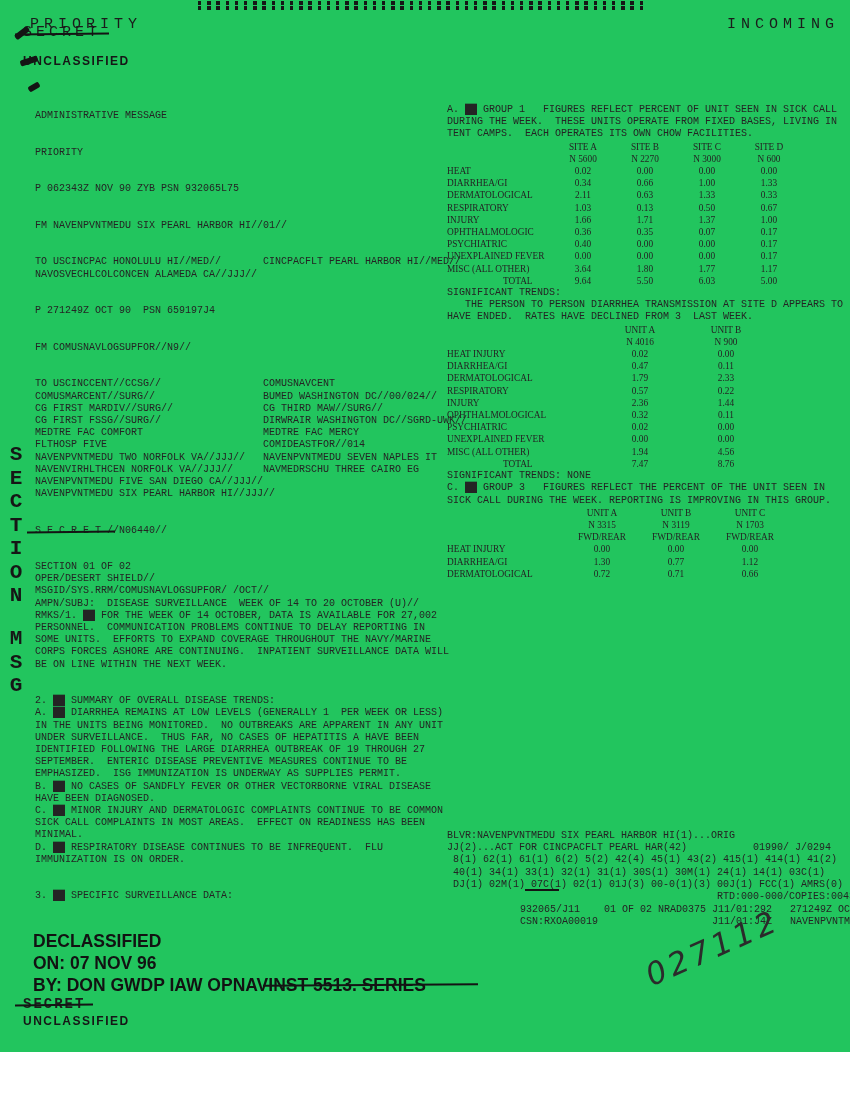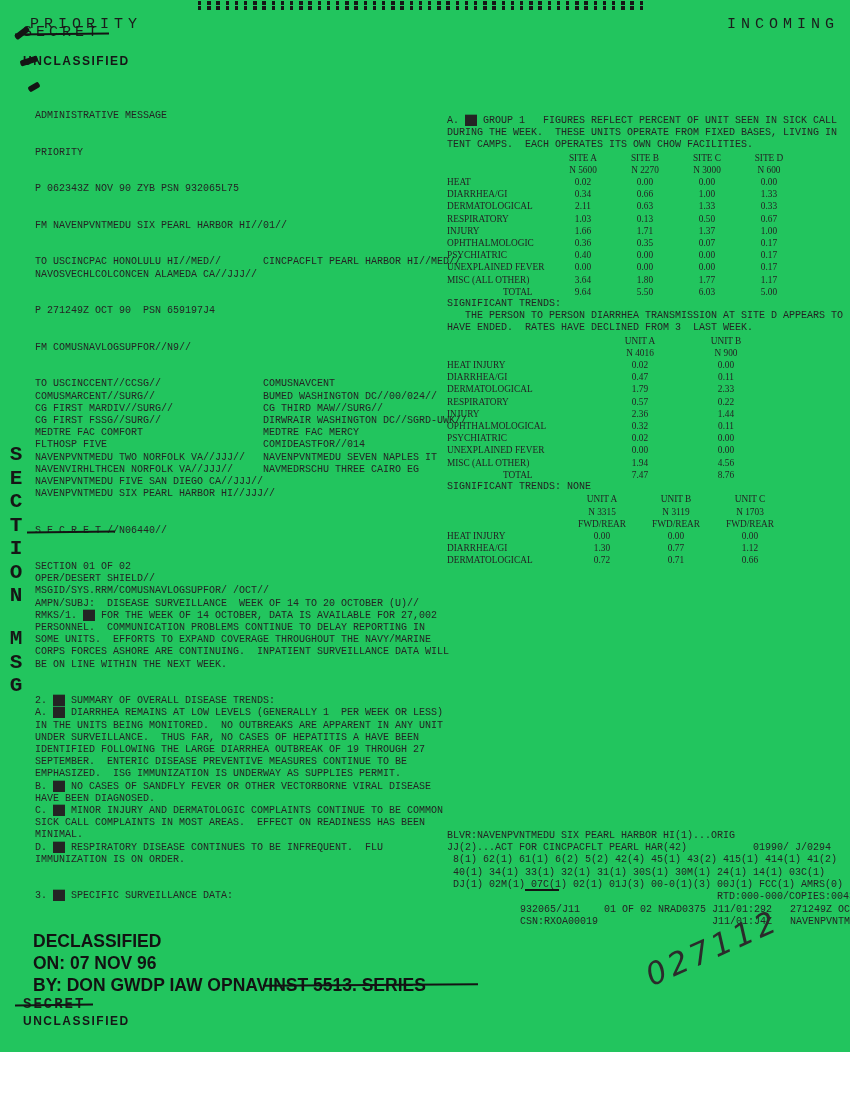--- a/index.html
+++ b/index.html
@@ -115,21 +115,21 @@
 HAVE BEEN DIAGNOSED.
 C. ██ MINOR INJURY AND DERMATOLOGIC COMPLAINTS CONTINUE TO BE COMMON
 SICK CALL COMPLAINTS IN MOST AREAS.  EFFECT ON READINESS HAS BEEN
 MINIMAL.
 D. ██ RESPIRATORY DISEASE CONTINUES TO BE INFREQUENT.  FLU
 IMMUNIZATION IS ON ORDER.
 
 
 3. ██ SPECIFIC SURVEILLANCE DATA:</pre>
 
-  <div class="abs" style="left:447px; top:115px; width:398px;">
+  <div class="abs" style="left:447px; top:104px; width:398px;">
     <pre class="mono">A. ██ GROUP 1   FIGURES REFLECT PERCENT OF UNIT SEEN IN SICK CALL
 DURING THE WEEK.  THESE UNITS OPERATE FROM FIXED BASES, LIVING IN
 TENT CAMPS.  EACH OPERATES ITS OWN CHOW FACILITIES.</pre>
     <div class="dtable t1">
         <div class="tl"></div>
         <div class="tv">SITE A</div>
         <div class="tv">SITE B</div>
         <div class="tv">SITE C</div>
         <div class="tv">SITE D</div>
         <div class="tl"></div>
@@ -223,20 +223,22 @@
         <div class="tv">0.00</div>
         <div class="tv">0.00</div>
         <div class="tl">MISC (ALL OTHER)</div>
         <div class="tv">1.94</div>
         <div class="tv">4.56</div>
         <div class="tl total-label">TOTAL</div>
         <div class="tv">7.47</div>
         <div class="tv">8.76</div>
       </div>
     <pre class="mono">SIGNIFICANT TRENDS: NONE</pre>
+    <pre class="mono">C. ██ GROUP 3   FIGURES REFLECT THE PERCENT OF THE UNIT SEEN IN
+SICK CALL DURING THE WEEK. REPORTING IS IMPROVING IN THIS GROUP.</pre>
     <div class="dtable t3">
         <div class="tl"></div>
         <div class="tv">UNIT A</div>
         <div class="tv">UNIT B</div>
         <div class="tv">UNIT C</div>
         <div class="tl"></div>
         <div class="tv">N 3315</div>
         <div class="tv">N 3119</div>
         <div class="tv">N 1703</div>
         <div class="tl"></div>

